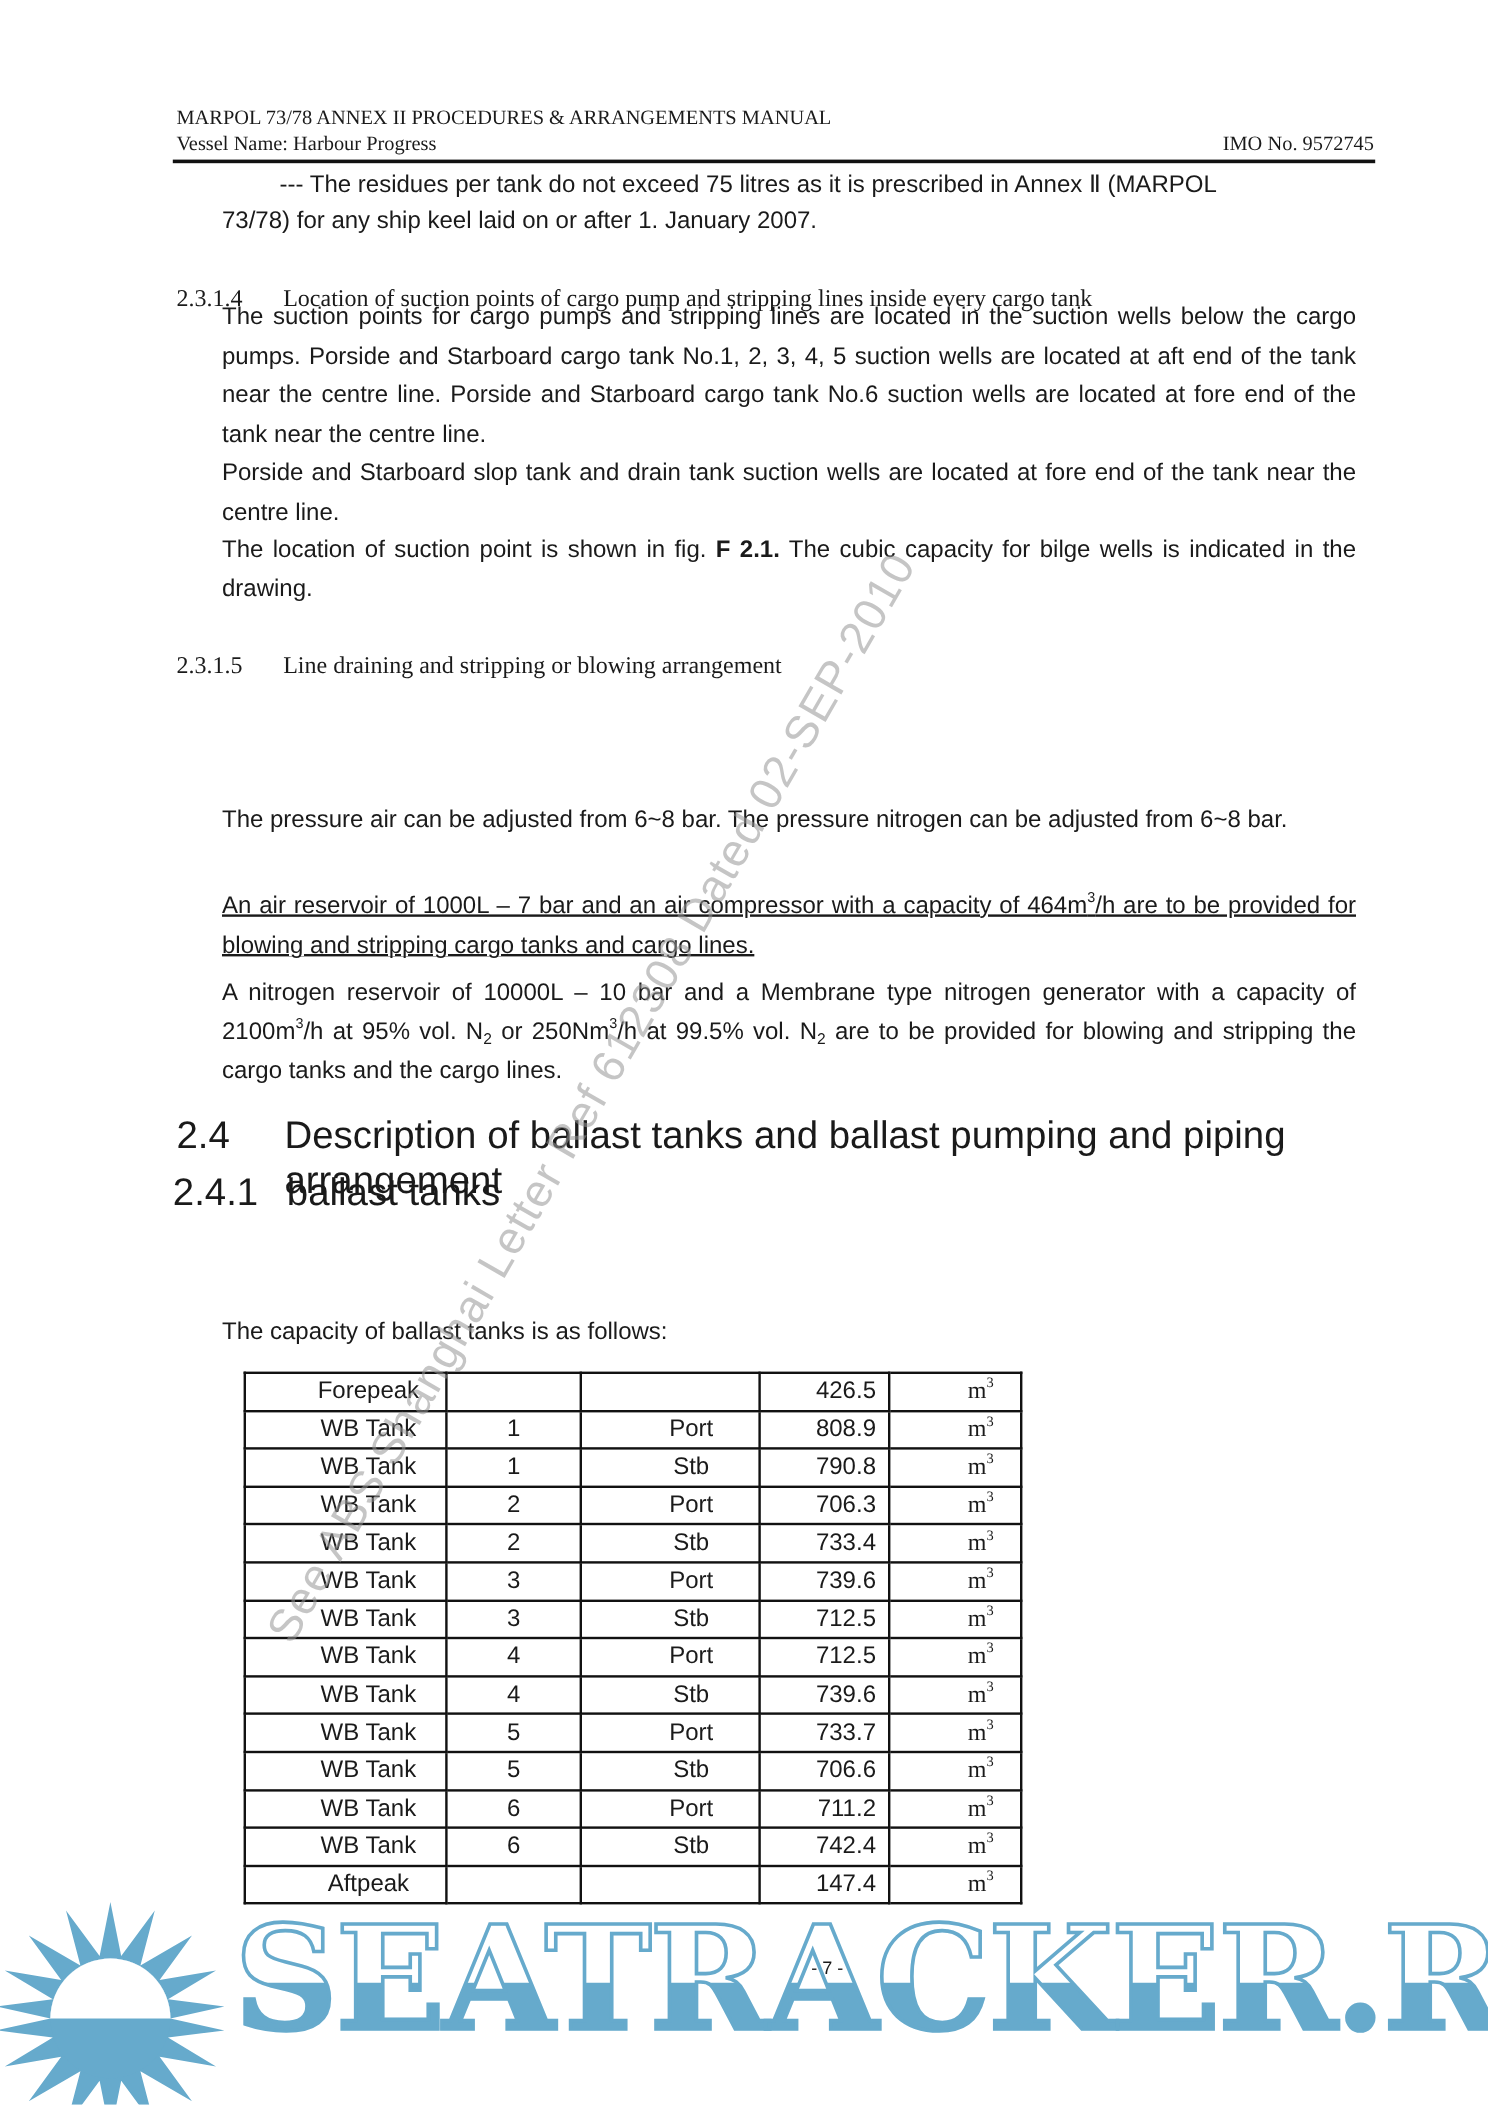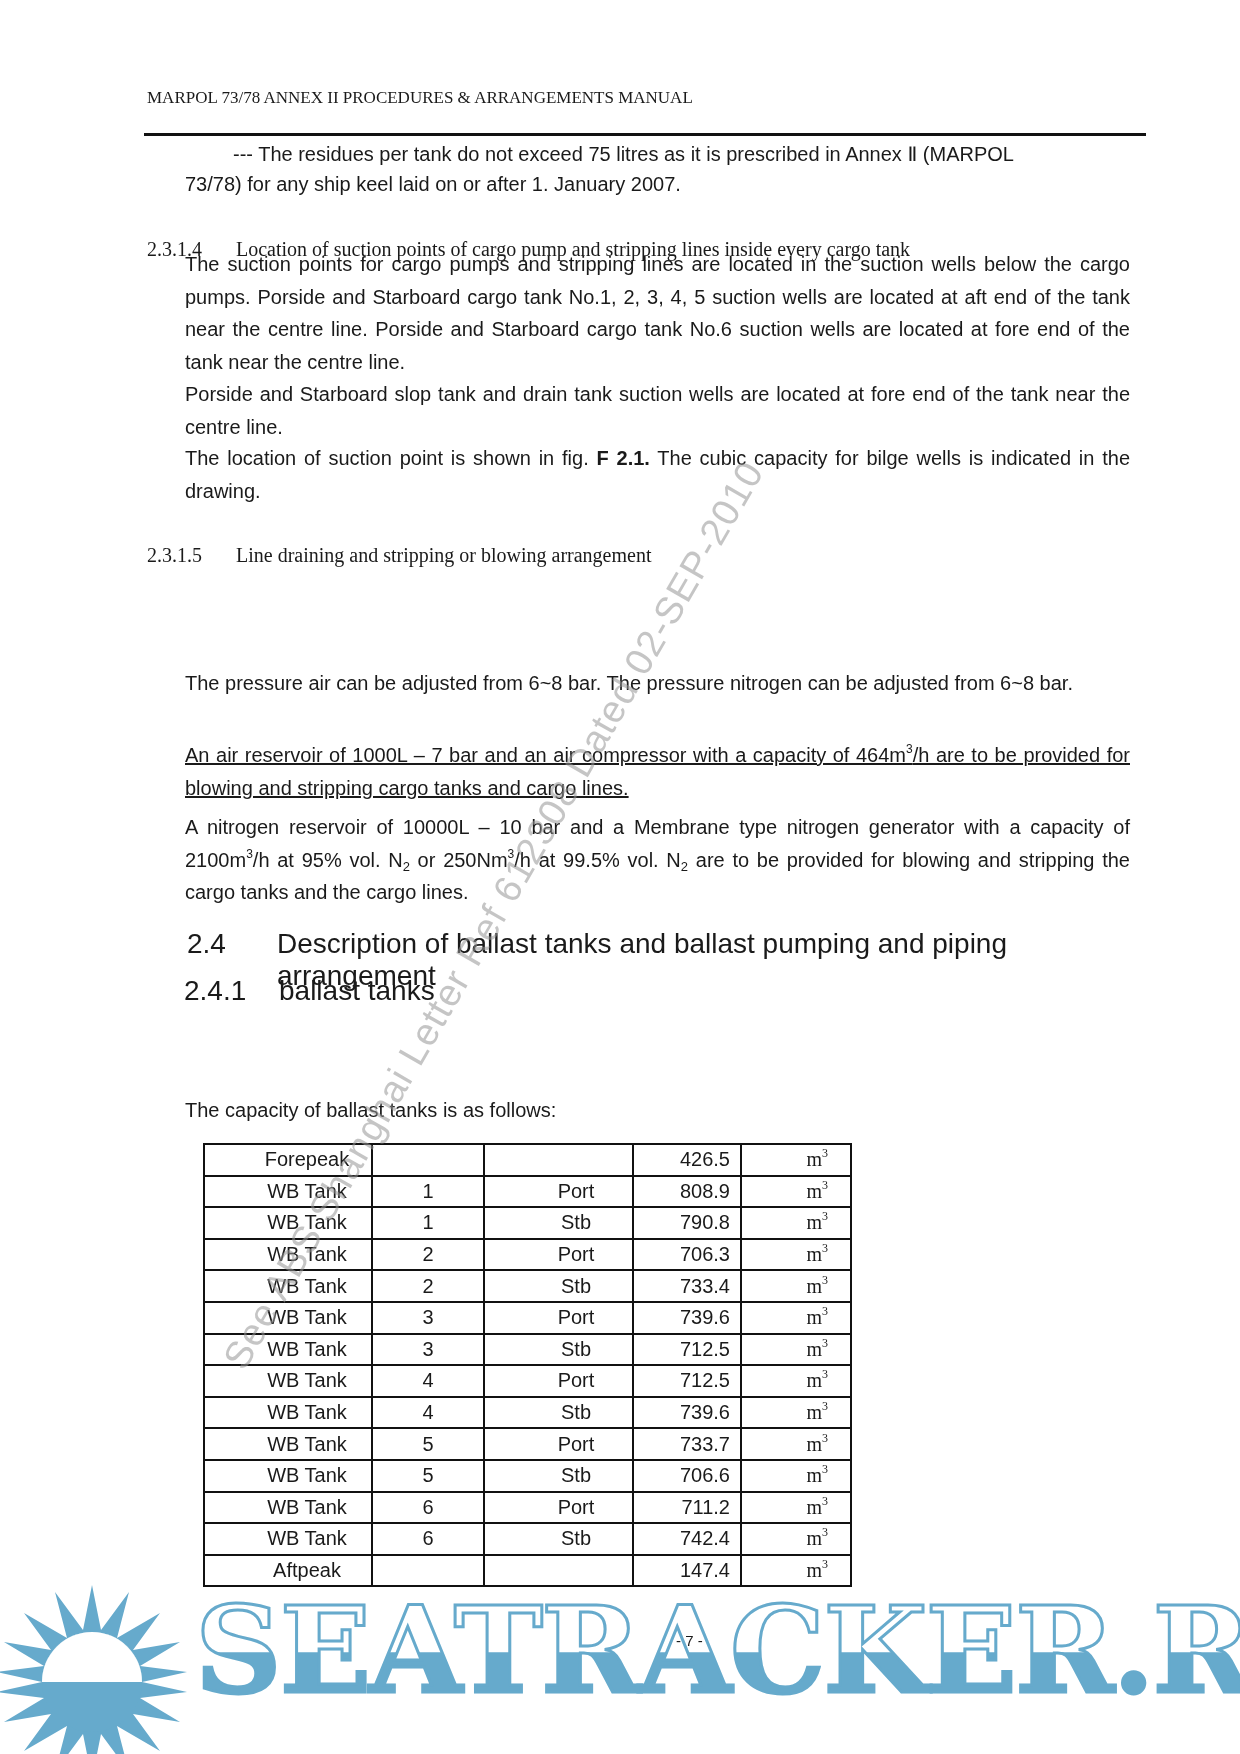--- a/index.html
+++ b/index.html
@@ -6,21 +6,21 @@
   body { width: 1240px; height: 1754px; position: relative; overflow: hidden; color: #1a1a1a; }
   .page { position: absolute; left: 0; top: 0; width: 1106px; height: 1754px; }
   .hdr { position: absolute; left: 147px; width: 998px; font-family: "Liberation Serif", serif; font-size: 17px; }
   .hdr-line1 { top: 88px; }
   .hdr-line2 { top: 110px; display: flex; justify-content: space-between; }
   .hdr-rule { position: absolute; left: 144px; top: 133px; width: 1002px; height: 3px; background: #111; }
   .txt { position: absolute; font-family: "Liberation Sans", sans-serif; font-size: 20px; line-height: 32.5px; }
   .just { text-align: justify; text-align-last: left; }
   .body { left: 185px; width: 945px; }
   .h-num { position: absolute; font-family: Liberation Serif, serif; font-size: 20px; margin-top: 16px; }
-  .h-big { position: absolute; font-family: "Liberation Sans", sans-serif; font-size: 28px; margin-left: 40px; }
+  .h-big { position: absolute; font-family: "Liberation Sans", sans-serif; font-size: 32px; }
   sup { font-size: 12px; vertical-align: 9px; line-height: 0; }
   sub { font-size: 13px; vertical-align: -4px; line-height: 0; }
   b { font-weight: bold; }
   table.tanks { position: absolute; left: 203px; top: 1143px; border-collapse: collapse; font-family: "Liberation Sans", sans-serif; font-size: 20px; }
   table.tanks td { border: 2px solid #111; height: 29.6px; padding: 0 10px; }
   table.tanks td.c-name { width: 108px; padding-left: 48px; text-align: center; }
   table.tanks td.c-no { width: 90px; text-align: center; }
   table.tanks td.c-side { width: 92px; text-align: center; padding-left: 45px; }
   table.tanks td.c-vol { width: 86px; text-align: right; padding-right: 10px; }
   table.tanks td.c-unit { width: 76px; text-align: right; padding-right: 22px; font-family: Liberation Serif, serif; }
@@ -32,20 +32,24 @@
                color: transparent; -webkit-text-stroke: 3px #66aacc; white-space: nowrap; }
   .logo-fill { position: absolute; left: 195px; top: 1595px; font-family: "DejaVu Serif", serif; font-weight: bold; font-size: 120px; line-height: 110px; letter-spacing: -2px;
                color: #66aacc; white-space: nowrap; clip-path: inset(52% 0 0 0); }
 </style>
 </head>
 <body>
 
 <div class="page">
 
   <div class="hdr hdr-line1">MARPOL 73/78 ANNEX II PROCEDURES &amp; ARRANGEMENTS MANUAL</div>
+  <div class="hdr hdr-line2">
+    <span>Vessel Name: Harbour Progress</span>
+    <span>IMO No. 9572745</span>
+  </div>
   <div class="hdr-rule"></div>
 
   <div class="txt" style="left:233px; top:138px; width:900px;">--- The residues per tank do not exceed 75 litres as it is prescribed in Annex  Ⅱ  (MARPOL</div>
   <div class="txt" style="left:185px; top:168px; width:900px;">73/78) for any ship keel laid on or after 1. January 2007.</div>
 
   <div class="h-num" style="left:147px; top:222px;">2.3.1.4</div>
   <div class="h-num" style="left:236px; top:222px;">Location of suction points of cargo pump and stripping lines inside every cargo tank</div>
   <div class="txt body just" style="top:248px;">The suction points for cargo pumps and stripping lines are located in the suction wells below the cargo pumps. Porside and Starboard cargo tank No.1, 2, 3, 4, 5 suction wells are located at aft end of the tank near the centre line. Porside and Starboard cargo tank No.6 suction wells are located at fore end of the tank near the centre line.</div>
   <div class="txt body just" style="top:378px;">Porside and Starboard slop tank and drain tank suction wells are located at fore end of the tank near the centre line.</div>
   <div class="txt body just" style="top:442px;"><span>The location of suction point is shown in fig. </span><b>F 2.1.</b><span> The cubic capacity for bilge wells is indicated in the drawing.</span></div>

